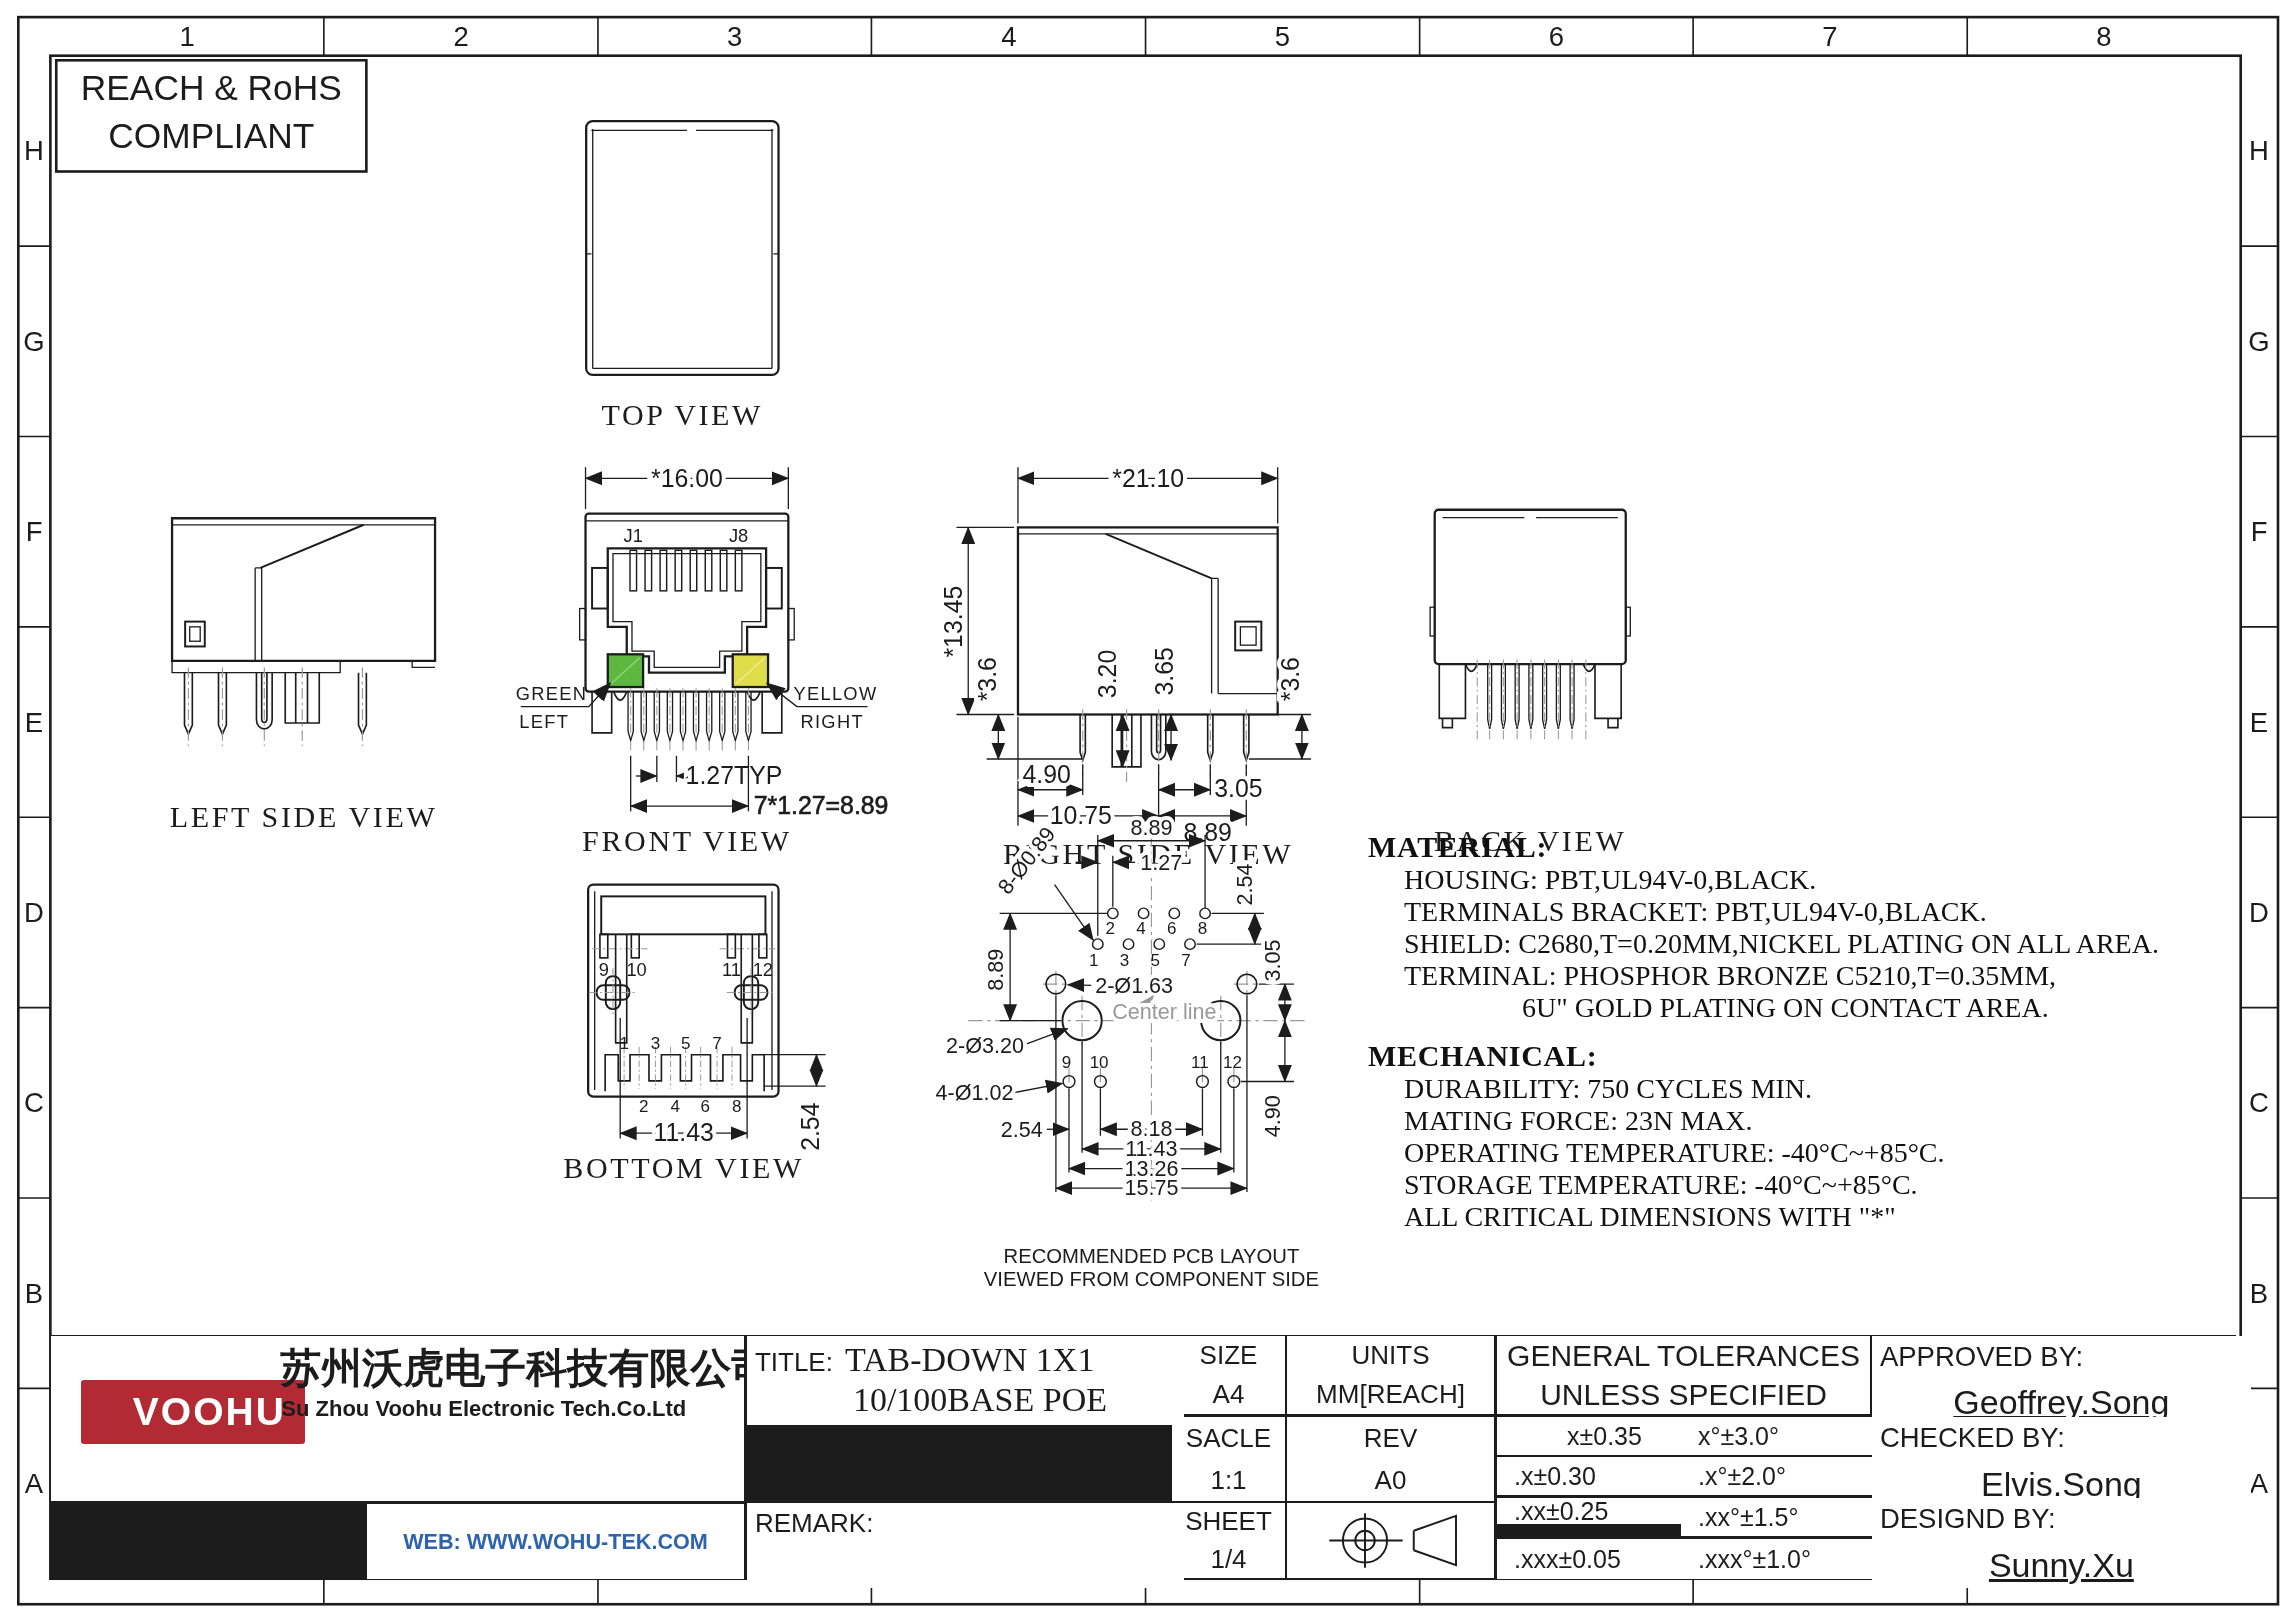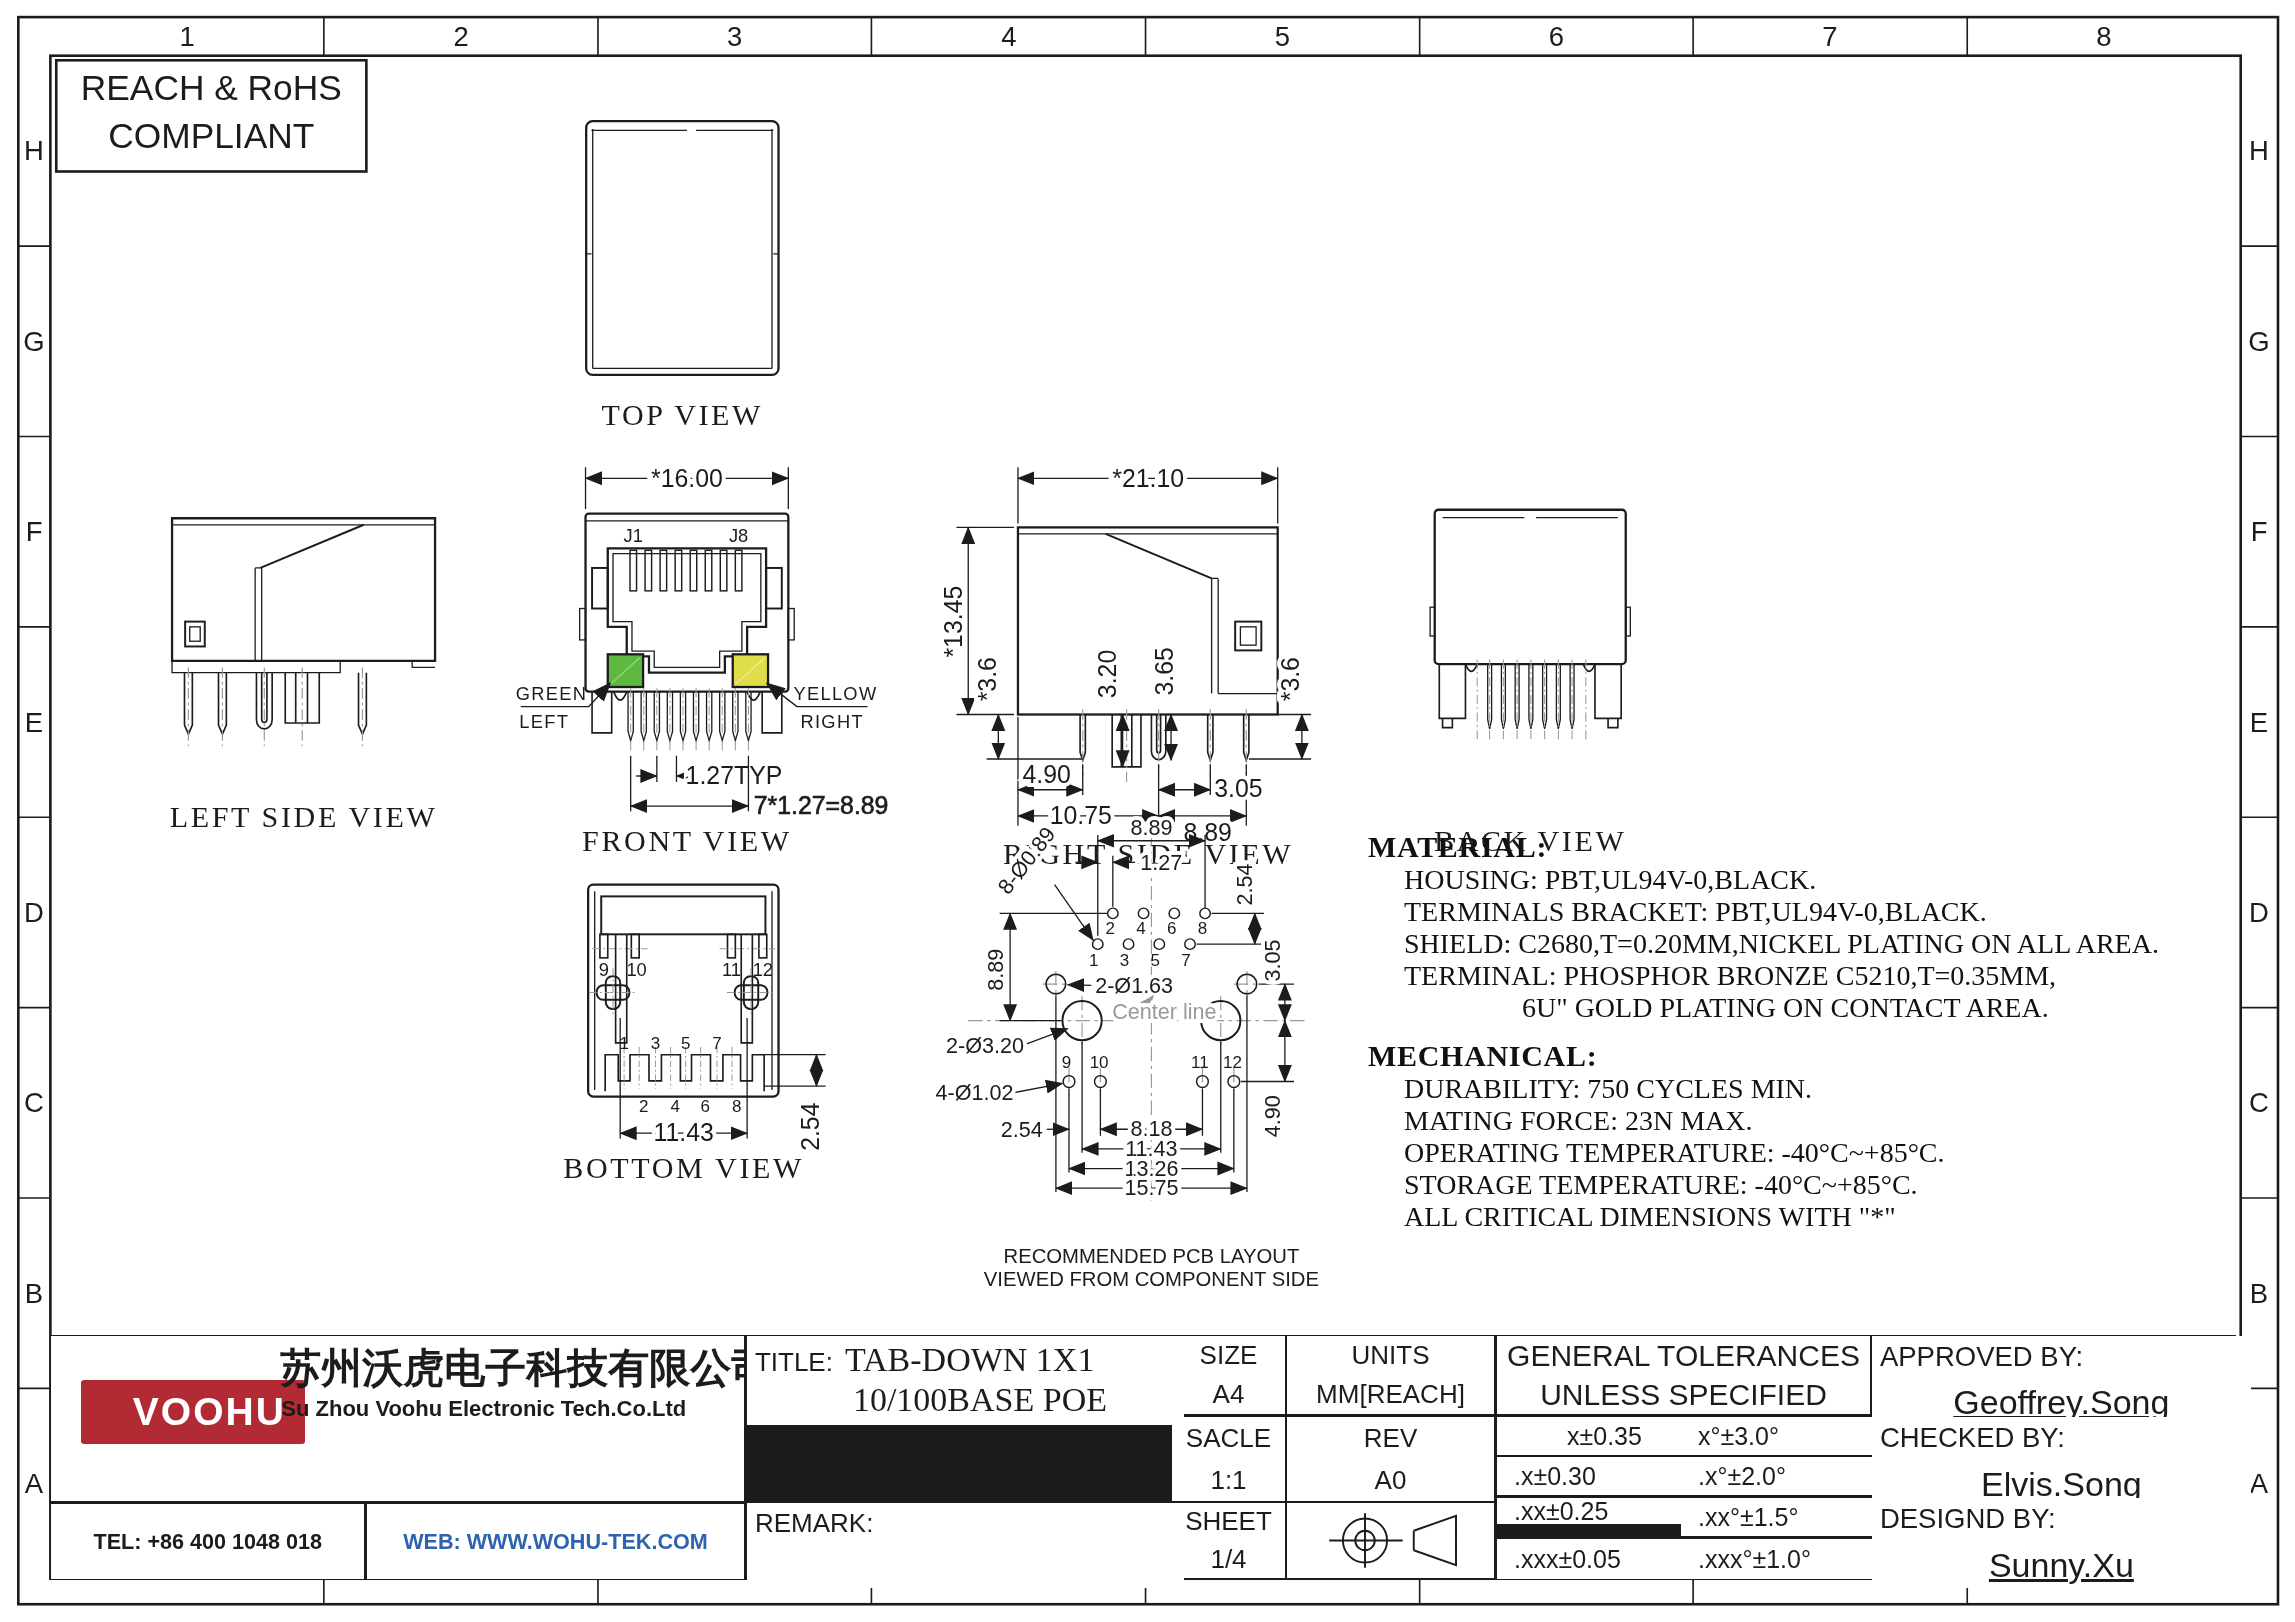--- a/index.html
+++ b/index.html
@@ -592,23 +592,20 @@
 <div id="tblock">
 
   <div class="cell" style="left:1.3px;top:1.3px;width:693px;height:165px;">
     <div id="logoRect">
       <span>VOOHU</span>
     </div>
     <div class="cnname">苏州沃虎电子科技有限公司</div>
     <div class="enname">Su Zhou Voohu Electronic Tech.Co.Ltd</div>
   </div>
 
-  <div class="cell" style="left:1.3px;top:169px;width:313px;height:75px;">
-    <div class="contact">TEL: +86 400 1048 018</div>
-  </div>
   <div class="cell" style="left:317px;top:169px;width:377px;height:75px;">
     <div class="contact blue">WEB: WWW.WOHU-TEK.COM</div>
   </div>
 
   <div class="cell cellpad" style="left:697px;top:1.3px;width:421px;height:78px;">
     <span class="lbl">TITLE:</span>
     <span class="serifval" style="font-size:34px;margin-left:9.2px;">TAB-DOWN 1X1</span>
     <div class="serifval" style="font-size:34px;margin-left:98px;margin-top:1.3px;">10/100BASE POE</div>
   </div>
   <div class="cell cellpad" style="left:697px;top:168px;width:421px;height:75px;">

